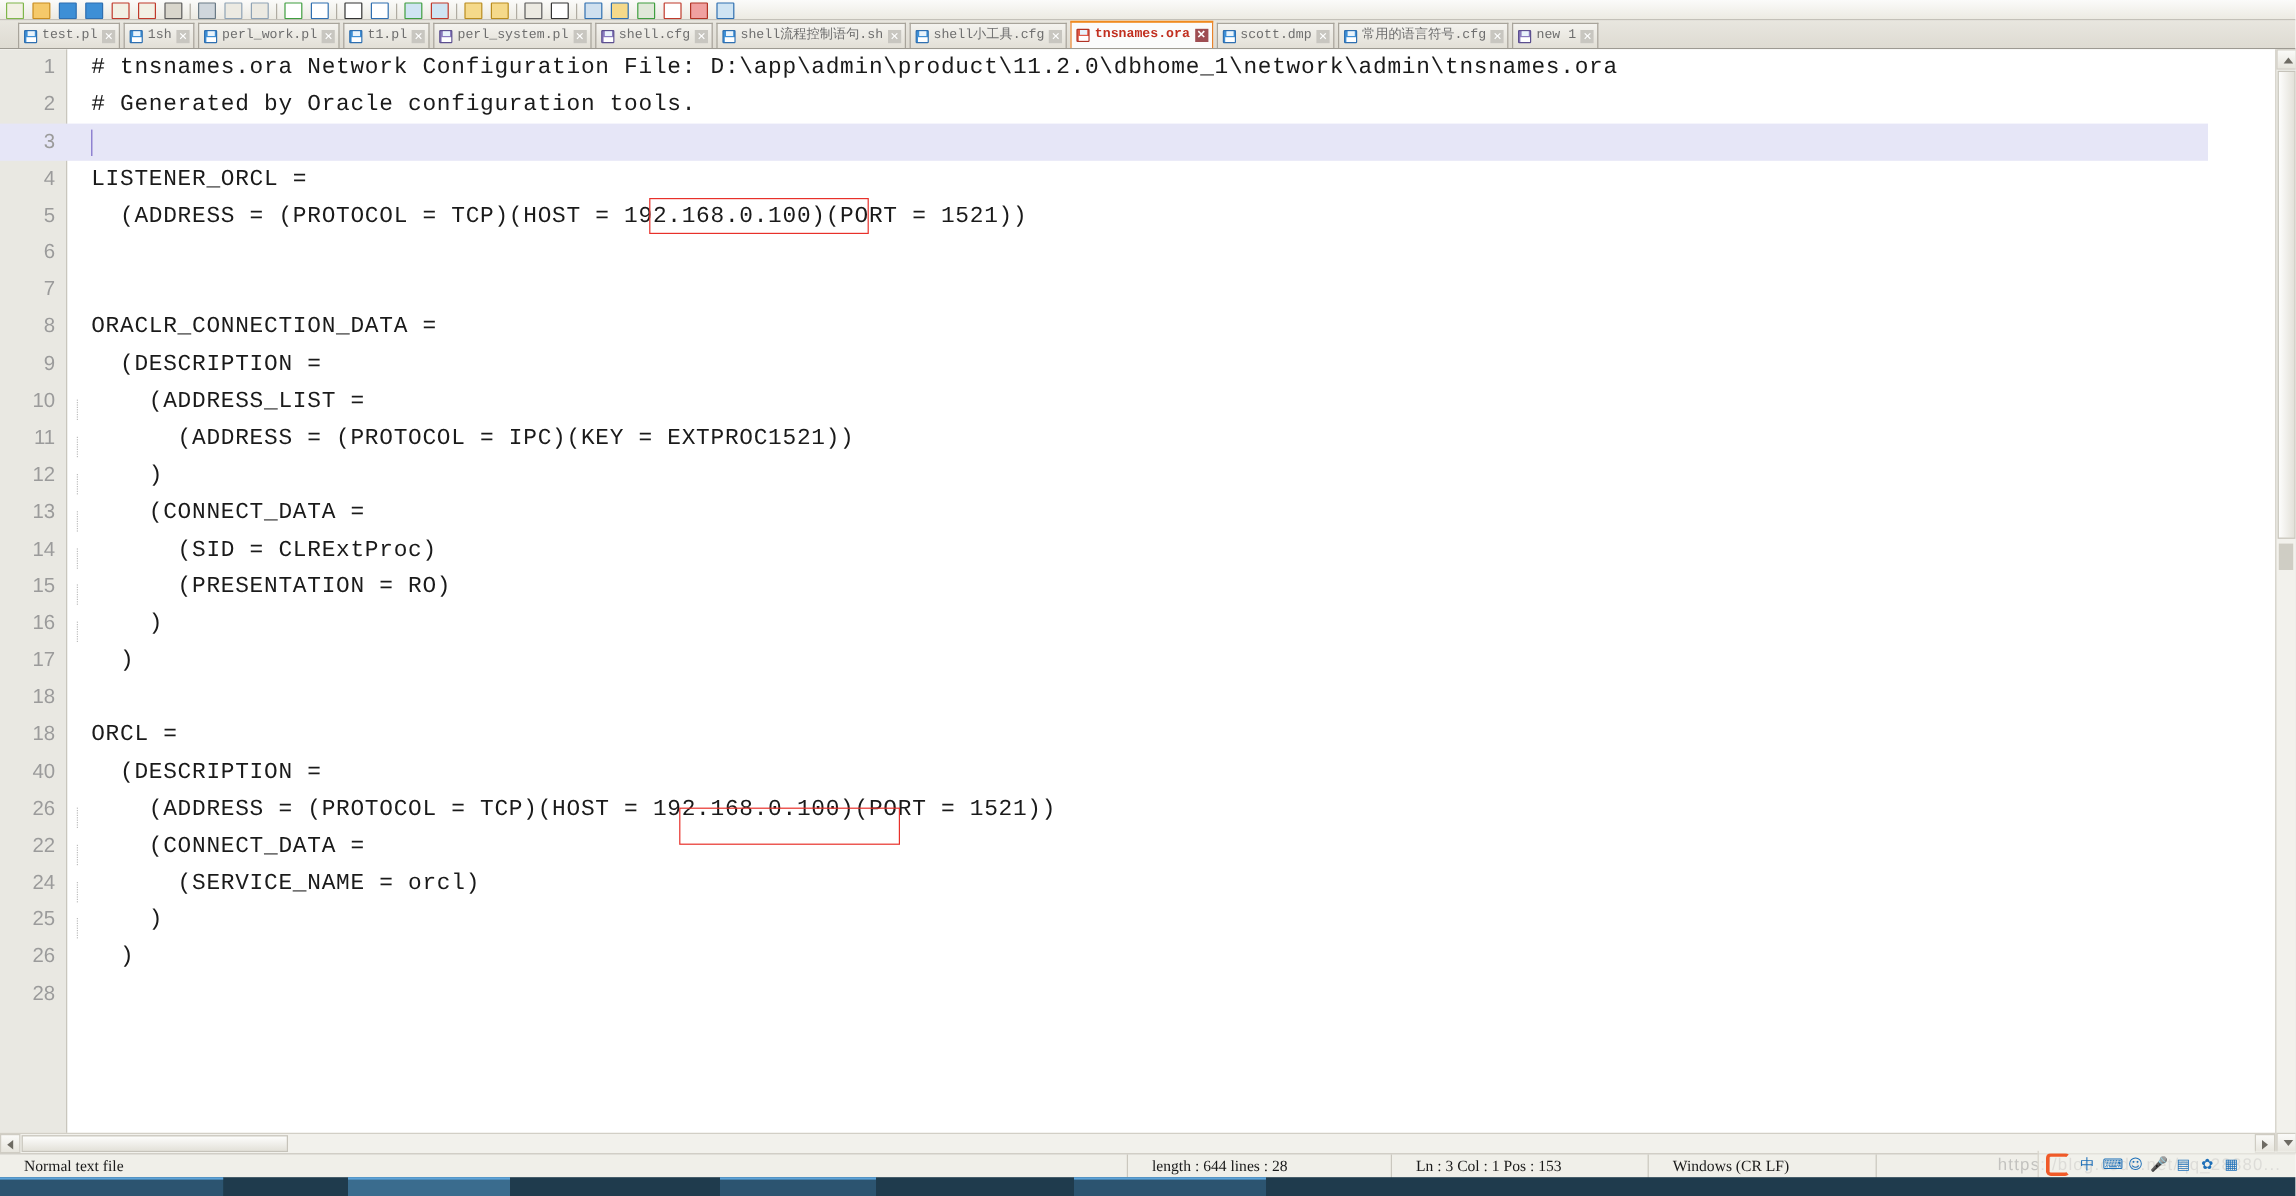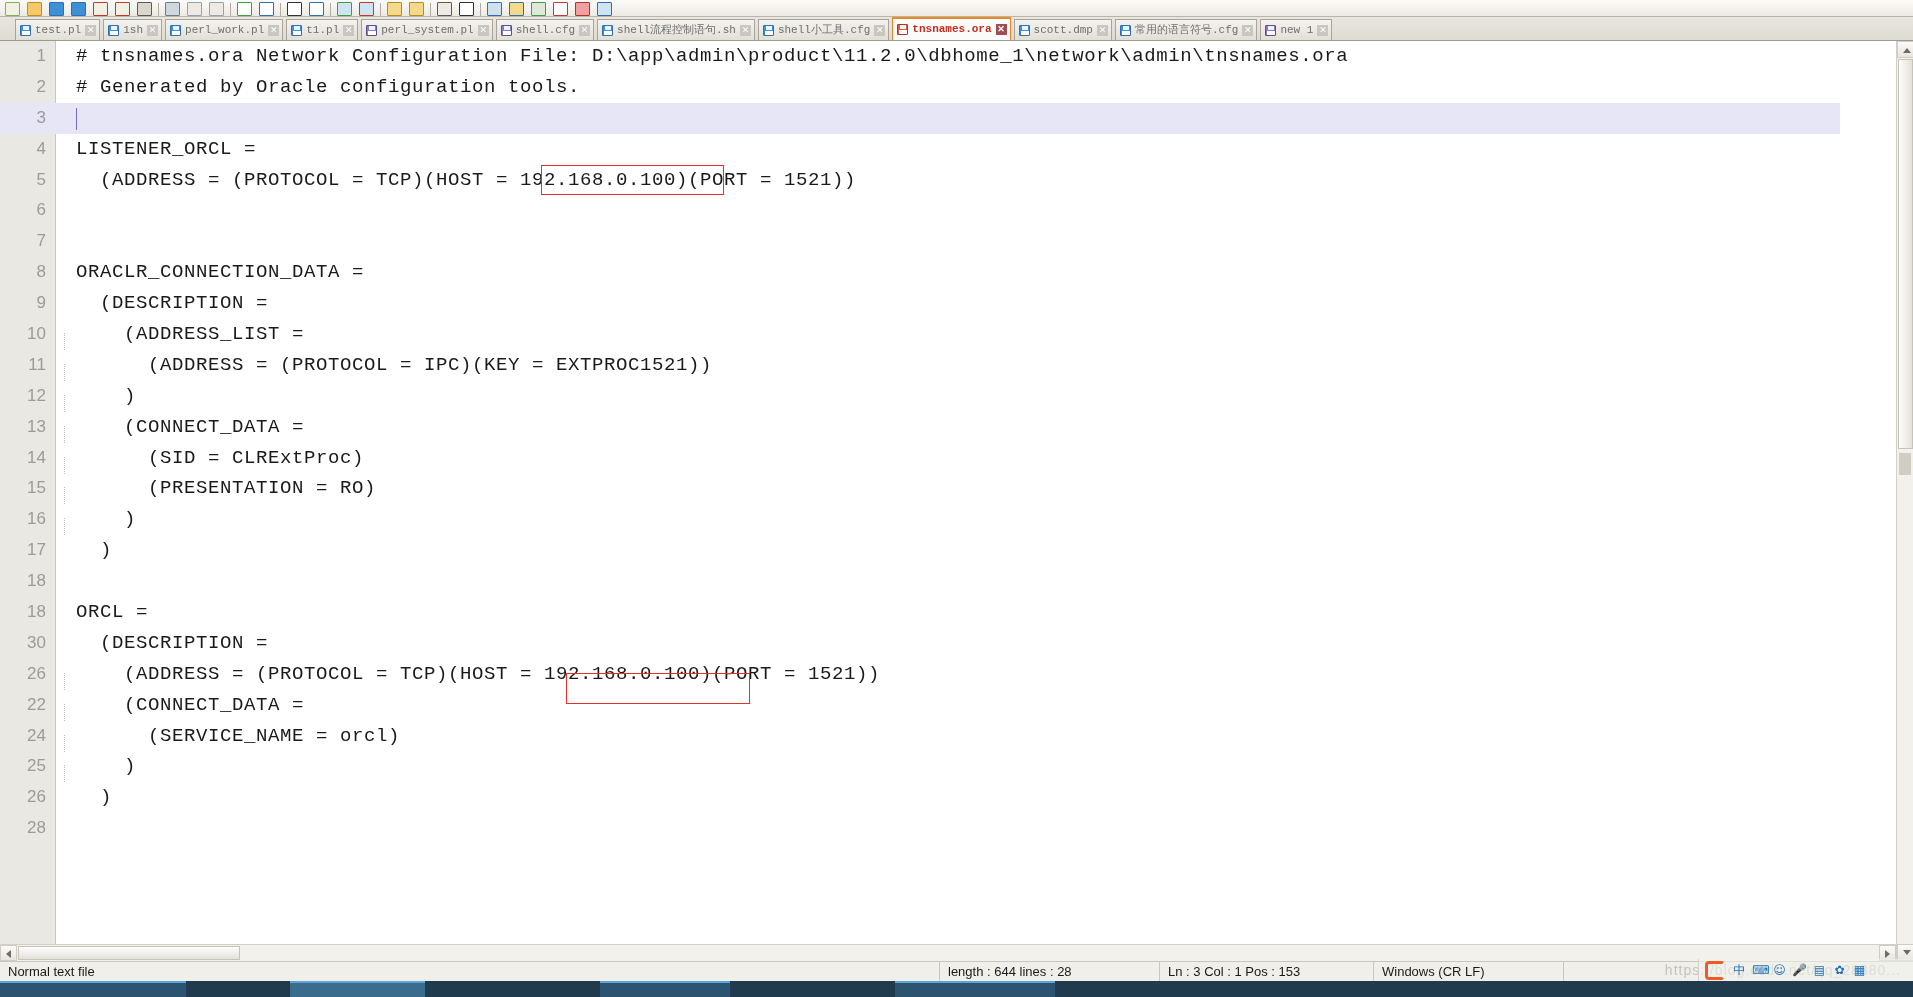--- a/index.html
+++ b/index.html
@@ -240,24 +240,25 @@
   #statusbar {
     position: absolute; left: 0; bottom: 16px;
     width: 1913px; height: 20px;
     background: #f0efe9;
     border-top: 1px solid #c9c6bd;
     display: flex; align-items: center;
     font-size: 13px; color: #1a1a1a;
   }
   .sb-cell {
     height: 20px; line-height: 20px;
-    padding: 0 8px;
+    padding: 0 20px;
     border-right: 1px solid #cac7be;
     white-space: nowrap;
     overflow: hidden;
+    font-family: Liberation Serif, serif;
   }
   #sb-doctype { width: 940px; border-right: 1px solid #cac7be; }
   #sb-metrics { width: 220px; }
   #sb-caret   { width: 214px; }
   #sb-eol     { width: 190px; }
   #sb-enc     { flex: 1 1 auto; border-right: none; }
 
   
   #taskbar {
     position: absolute; left: 0; bottom: 0;
@@ -478,21 +479,21 @@
         <div class="ln-row"><div class="ln-num">10</div><div class="ln-text">    (ADDRESS_LIST =</div><div class="fold-tick"></div></div>
         <div class="ln-row"><div class="ln-num">11</div><div class="ln-text">      (ADDRESS = (PROTOCOL = IPC)(KEY = EXTPROC1521))</div><div class="fold-tick"></div></div>
         <div class="ln-row"><div class="ln-num">12</div><div class="ln-text">    )</div><div class="fold-tick"></div></div>
         <div class="ln-row"><div class="ln-num">13</div><div class="ln-text">    (CONNECT_DATA =</div><div class="fold-tick"></div></div>
         <div class="ln-row"><div class="ln-num">14</div><div class="ln-text">      (SID = CLRExtProc)</div><div class="fold-tick"></div></div>
         <div class="ln-row"><div class="ln-num">15</div><div class="ln-text">      (PRESENTATION = RO)</div><div class="fold-tick"></div></div>
         <div class="ln-row"><div class="ln-num">16</div><div class="ln-text">    )</div><div class="fold-tick"></div></div>
         <div class="ln-row"><div class="ln-num">17</div><div class="ln-text">  )</div></div>
         <div class="ln-row"><div class="ln-num">18</div><div class="ln-text"></div></div>
         <div class="ln-row"><div class="ln-num">18</div><div class="ln-text">ORCL =</div></div>
-        <div class="ln-row"><div class="ln-num">30</div><div class="ln-text">  (DESCRIPTION =</div></div>
+        <div class="ln-row"><div class="ln-num">40</div><div class="ln-text">  (DESCRIPTION =</div></div>
         <div class="ln-row"><div class="ln-num">26</div><div class="ln-text">    (ADDRESS = (PROTOCOL = TCP)(HOST = 192.168.0.100)(PORT = 1521))</div><div class="fold-tick"></div></div>
         <div class="ln-row"><div class="ln-num">22</div><div class="ln-text">    (CONNECT_DATA =</div><div class="fold-tick"></div></div>
         <div class="ln-row"><div class="ln-num">24</div><div class="ln-text">      (SERVICE_NAME = orcl)</div><div class="fold-tick"></div></div>
         <div class="ln-row"><div class="ln-num">25</div><div class="ln-text">    )</div><div class="fold-tick"></div></div>
         <div class="ln-row"><div class="ln-num">26</div><div class="ln-text">  )</div></div>
         <div class="ln-row"><div class="ln-num">28</div><div class="ln-text"></div></div>
       </div>
   <div class="annot" style="left: 541px; top: 124px; width: 183px; height: 30px; border-color: rgb(232, 48, 42);"></div>
       <div class="annot" style="left: 566px; top: 632px; width: 184px; height: 31px; border-color: rgb(232, 48, 42);"></div>
     </div>

